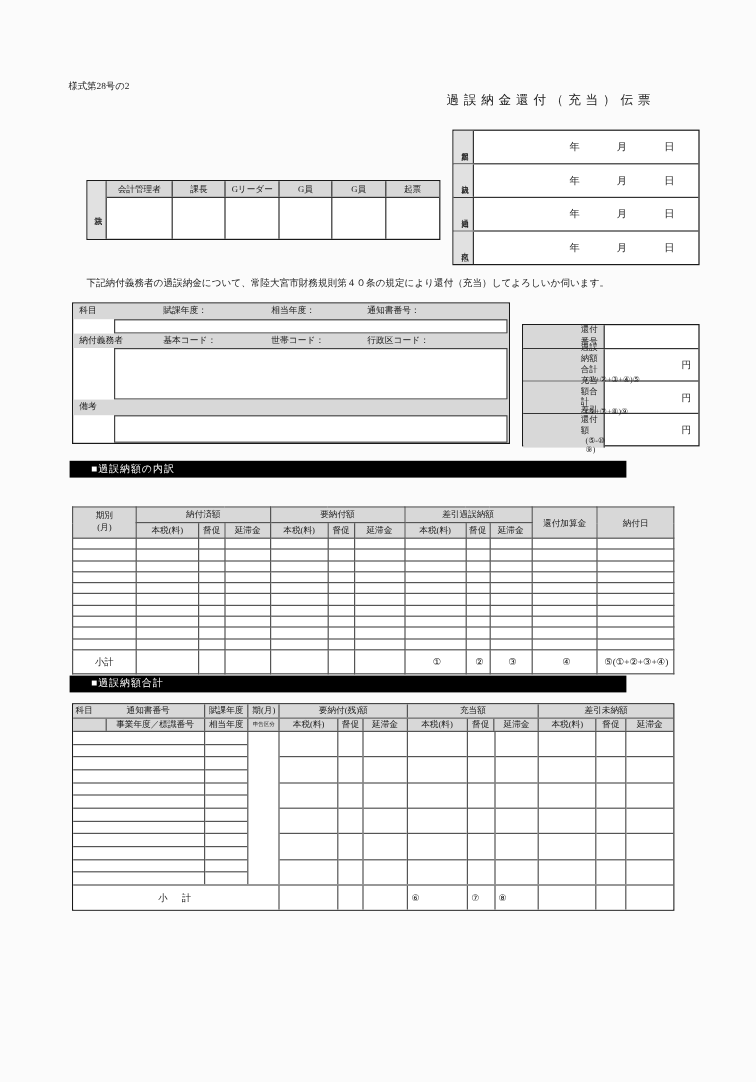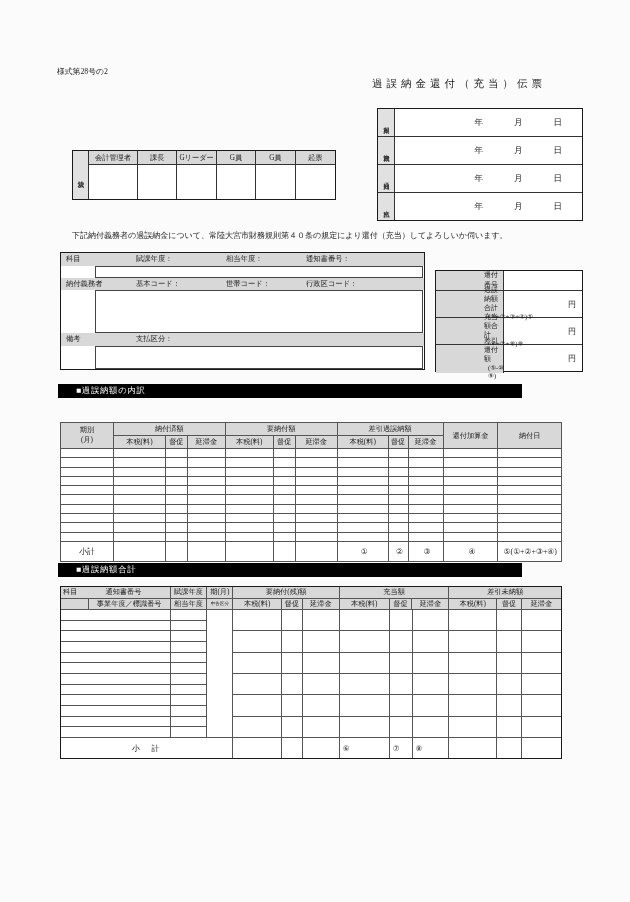--- a/index.html
+++ b/index.html
@@ -23,21 +23,21 @@
   .date-table { left:377px; top:108px; width:206px; height:113px; display:flex; flex-direction:column; }
   .drow { flex:1; display:flex; border-bottom:0.8px solid #333; }
   .drow:last-child { border-bottom:none; }
   .dlabel { width:17px; border-right:0.8px solid #333; background:#e1e1e1;
             display:flex; align-items:center; justify-content:center; }
   .dlabel span { writing-mode:vertical-rl; text-orientation:upright; font-size:6.3px; letter-spacing:1px; }
   .dval { flex:1; display:flex; align-items:center; justify-content:flex-end;
           gap:31px; padding-right:20px; font-size:8.5px; }
 
   
-  .approval { left:72px; top:150px; width:264px; height:50px; display:flex; }
+  .approval { left:72px; top:150px; width:295px; height:50px; display:flex; }
   .ap-side { width:16px; background:#e1e1e1; border-right:0.8px solid #333;
              display:flex; align-items:center; justify-content:center; }
   .ap-side span { writing-mode:vertical-rl; text-orientation:upright; font-size:6.8px; }
   .ap-main { flex:1; display:flex; flex-direction:column; }
   .ap-head { display:flex; height:14px; background:#d8d8d8; border-bottom:0.8px solid #333; }
   .ap-head > div { border-right:0.8px solid #333; display:flex; align-items:center;
                    justify-content:center; font-size:7.2px; }
   .ap-head > div:last-child { border-right:none; }
   .apc1 { width:19.9%; } .apc { width:16.02%; }
   .ap-body { flex:1; display:flex; }
@@ -194,21 +194,20 @@
   <div class="iwhite ih12"></div>
   <div class="irow">
     <span class="f1">納付義務者</span>
     <span class="f2">基本コード：</span>
     <span class="f3">世帯コード：</span>
     <span class="f4">行政区コード：</span>
   </div>
   <div class="iwhite ih43"></div>
   <div class="irow">
     <span class="f1">備考</span>
-    <span class="f4">支払区分：</span>
   </div>
   <div class="iwhite ih24"></div>
 </div>
 
 <div class="abs thickbox summary">
   <div class="srow sh20">
     <div class="slabel">還付番号</div>
     <div class="sval"></div>
   </div>
   <div class="srow sh27">

